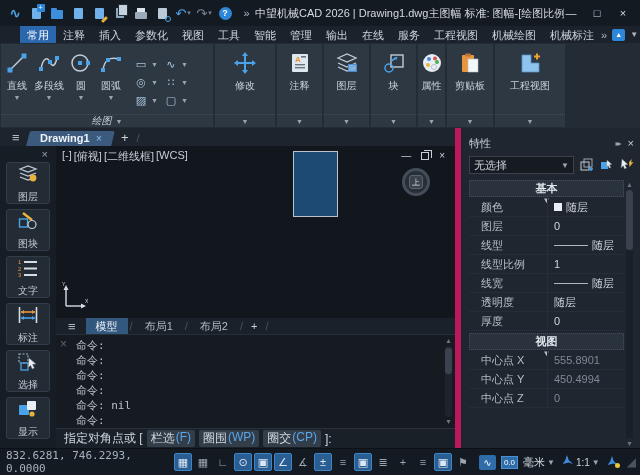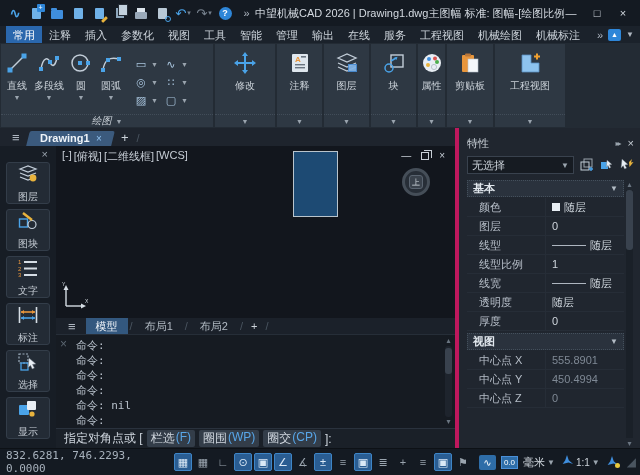--- a/index.html
+++ b/index.html
@@ -26,21 +26,21 @@
   .arrow-blue { color:#4aa3e8; font-size:13px; }
   .arrow-gray { color:#76818d; font-size:13px; }
   .mini-caret { color:#76818d; font-size:7px; margin-left:1px; }
   .help-circle { width:13px; height:13px; border-radius:50%; background:#2e86d8; color:#fff; font-size:9px; font-weight:bold; display:flex; align-items:center; justify-content:center; }
   .more-glyph { color:#aeb6c0; font-size:11px; letter-spacing:-1px; }
   .title-text { flex:1; text-align:center; font-size:11px; color:#d4dae1; white-space:nowrap; overflow:hidden; }
   .winbtns { display:flex; align-items:center; gap:12px; padding-right:4px; }
   .wb { color:#d4dae1; font-size:11px; width:14px; text-align:center; cursor:default; }
 
   
-  .ribbontabs { height:17px; background:#1b222b; display:flex; align-items:stretch; padding-left:6px; flex:0 0 auto; }
+  .ribbontabs { height:17px; background:#1b222b; display:flex; align-items:stretch; padding-left:20px; flex:0 0 auto; }
   .rtab { font-size:11px; color:#ccd3da; padding:1px 7px 0; display:flex; align-items:center; white-space:nowrap; }
   .rtab.active { background:#2a67ad; color:#fff; }
   .rtabs-right { margin-left:auto; display:flex; align-items:center; gap:5px; padding-right:6px; }
   .rtabs-right .ovf { color:#aeb6c0; font-size:11px; }
   .collapse-box { background:#2e86d8; color:#fff; font-size:7px; width:13px; height:12px; display:flex; align-items:center; justify-content:center; border-radius:2px; }
   .collapse-caret { color:#aeb6c0; font-size:8px; }
 
   
   .ribbonbody { height:85px; background:#232b34; display:flex; gap:2px; padding:1px 0 1px 1px; flex:0 0 auto; }
   .rpanel { background:#2e3843; display:flex; flex-direction:column; flex:0 0 auto; }
@@ -104,33 +104,33 @@
   .cmd-line { font-family:"DejaVu Sans Mono","Liberation Mono",monospace; font-size:11px; line-height:15px; color:#b9c2cc; white-space:pre; }
   .cmd-scroll { position:absolute; right:2px; top:2px; bottom:2px; width:9px; display:flex; flex-direction:column; align-items:center; }
   .cmd-scroll .sc-ar { color:#6a7581; font-size:8px; line-height:8px; }
   .cmd-scroll .sc-track { flex:1; width:7px; background:#1e242d; border-radius:3px; margin:1px 0; position:relative; }
   .cmd-scroll .sc-thumb { position:absolute; top:2px; left:0; width:7px; height:26px; background:#39424e; border-radius:3px; }
   .cmd-prompt { height:20px; background:#1a2028; border-top:1px solid #2a323d; display:flex; align-items:center; padding-left:8px; font-size:12px; color:#d0d7df; gap:4px; white-space:nowrap; }
   .chip { background:#333d49; border-radius:2px; padding:0 4px; display:inline-flex; gap:1px; }
   .chip .chip-key { color:#58a6e8; }
 
   
-  .props { width:185px; background:#20262f; border-left:4px solid #be185d; display:flex; flex-direction:column; padding:6px 6px 0 8px; flex:0 0 auto; }
+  .props { width:185px; background:#20262f; border-left:6px solid #be185d; display:flex; flex-direction:column; padding:6px 6px 0 8px; flex:0 0 auto; }
   .pp-header { display:flex; align-items:center; height:18px; }
   .pp-title { font-size:11px; color:#ccd3da; }
   .pp-hicons { margin-left:auto; display:flex; gap:8px; align-items:center; }
   .pp-pin { color:#9aa4ae; font-size:8px; letter-spacing:-2px; }
   .pp-x { color:#c7ced6; font-size:11px; }
   .pp-selrow { display:flex; align-items:center; gap:5px; margin:4px 0 6px; }
   .pp-select { flex:1; height:18px; background:#161b22; border:1px solid #39424e; display:flex; align-items:center; padding:0 4px; }
   .pp-select .sel-text { font-size:11px; color:#ccd3da; flex:1; }
   .pp-select .sel-caret { font-size:8px; color:#9aa4ae; }
   .pp-ic { width:15px; height:14px; display:flex; align-items:center; justify-content:center; }
   .pp-body { flex:1; position:relative; padding-right:10px; }
-  .pp-section { height:17px; background:#2a323d; border:1px dotted #44505c; display:flex; align-items:center; padding:0 5px; margin-bottom:1px; }
+  .pp-section { height:17px; background:#2a323d; border:1px dotted #44505c; display:flex; align-items:center; padding:0 5px; margin-bottom:1px;flex-direction:column; }
   .pp-sec-title { font-size:11px; color:#e2e8ee; font-weight:bold; flex:1; }
   .pp-sec-caret { font-size:8px; color:#b2bbc4; }
   .pp-row { height:19px; display:flex; align-items:center; border-bottom:1px solid #262d37; padding-left:12px; }
   .pp-lab { width:66px; font-size:11px; color:#b6bec8; white-space:nowrap; }
   .pp-val { flex:1; font-size:11px; color:#cfd6dd; display:flex; align-items:center; gap:4px; border-left:1px solid #262d37; padding-left:6px; height:100%; }
   .pp-val.dim { color:#7f8995; }
   .swatch { width:8px; height:8px; background:#e8eef4; display:inline-block; }
   .lineprev { width:34px; height:1px; background:#aeb6c0; display:inline-block; }
   .pp-scroll { position:absolute; right:0; top:0; bottom:0; width:9px; display:flex; flex-direction:column; align-items:center; }
   .pp-scroll .sc-ar { color:#6a7581; font-size:8px; line-height:9px; }

